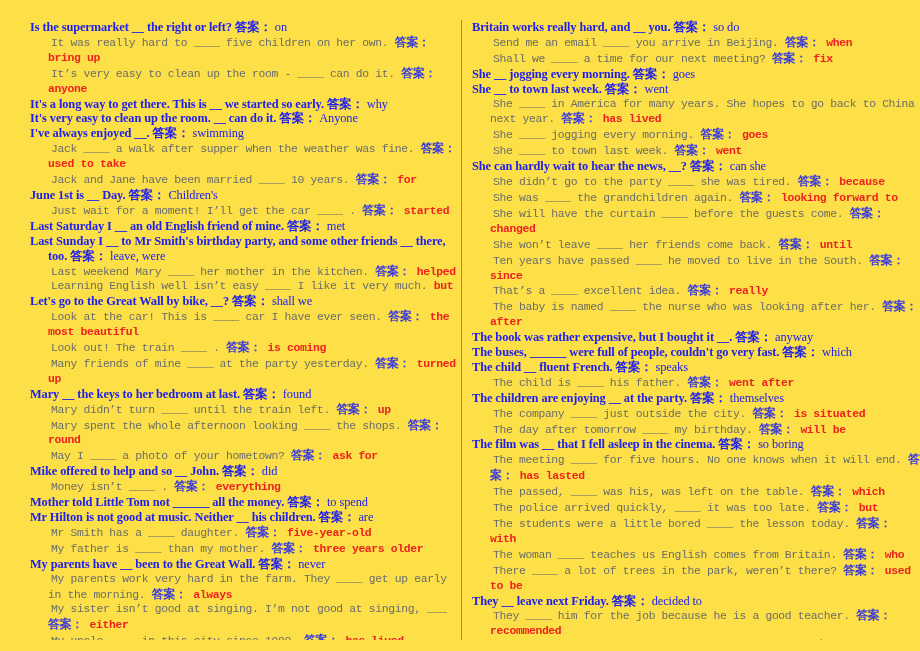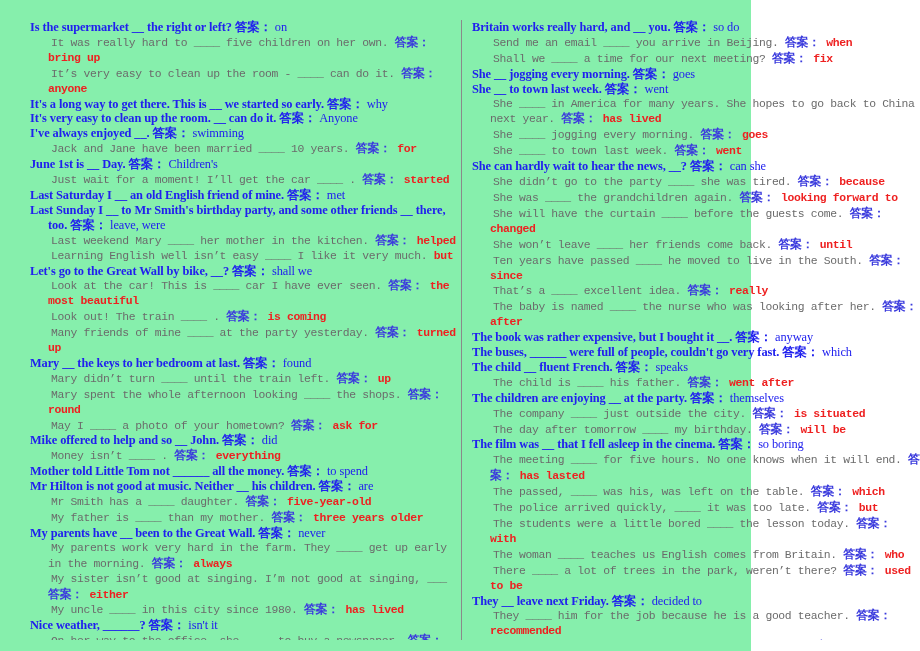--- a/index.html
+++ b/index.html
@@ -5,23 +5,23 @@
   html, body {
     margin: 0;
     padding: 0;
     background: #ffffff;
     width: 920px;
     height: 651px;
     overflow: hidden;
   }
   #page {
     position: relative;
-    width: 751px;
+    width: 920px;
     height: 651px;
-    background: #86efac;
+    background: #fde047;
   }
   #columns {
     position: absolute;
     left: 0;
     top: 20px;
     width: 920px;
     height: 625px;
     display: flex;
     align-items: flex-start;
   }
@@ -80,20 +80,21 @@
   <div class="divider"></div>
 
   <div id="columns">
     <div class="col col-left" id="col-left">
         <p class="q s"><span class="stem">Is the supermarket __ the right or left?</span> <span class="lbl">答案：</span> <span class="ans">on</span></p>
         <p class="q m"><span class="stem">It was really hard to ____ five children on her own.</span> <span class="lbl">答案：</span> <span class="ans">bring up</span></p>
         <p class="q m"><span class="stem">It’s very easy to clean up the room - ____ can do it.</span> <span class="lbl">答案：</span> <span class="ans">anyone</span></p>
         <p class="q s"><span class="stem">It's a long way to get there. This is __ we started so early.</span> <span class="lbl">答案：</span> <span class="ans">why</span></p>
         <p class="q s"><span class="stem">It's very easy to clean up the room. __ can do it.</span> <span class="lbl">答案：</span> <span class="ans">Anyone</span></p>
         <p class="q s"><span class="stem">I've always enjoyed __.</span> <span class="lbl">答案：</span> <span class="ans">swimming</span></p>
+        <p class="q m"><span class="stem">Jack ____ a walk after supper when the weather was fine.</span> <span class="lbl">答案：</span> <span class="ans">used to take</span></p>
         <p class="q m"><span class="stem">Jack and Jane have been married ____ 10 years.</span> <span class="lbl">答案：</span> <span class="ans">for</span></p>
         <p class="q s"><span class="stem">June 1st is __ Day.</span> <span class="lbl">答案：</span> <span class="ans">Children's</span></p>
         <p class="q m"><span class="stem">Just wait for a moment! I’ll get the car ____ .</span> <span class="lbl">答案：</span> <span class="ans">started</span></p>
         <p class="q s"><span class="stem">Last Saturday I __ an old English friend of mine.</span> <span class="lbl">答案：</span> <span class="ans">met</span></p>
         <p class="q s"><span class="stem">Last Sunday I __ to Mr Smith's birthday party, and some other friends __ there, too.</span> <span class="lbl">答案：</span> <span class="ans">leave, were</span></p>
         <p class="q m"><span class="stem">Last weekend Mary ____ her mother in the kitchen.</span> <span class="lbl">答案：</span> <span class="ans">helped</span></p>
         <p class="q m"><span class="stem">Learning English well isn’t easy ____ I like it very much.</span> <span class="ans">but</span></p>
         <p class="q s"><span class="stem">Let's go to the Great Wall by bike, __?</span> <span class="lbl">答案：</span> <span class="ans">shall we</span></p>
         <p class="q m"><span class="stem">Look at the car! This is ____ car I have ever seen.</span> <span class="lbl">答案：</span> <span class="ans">the most beautiful</span></p>
         <p class="q m"><span class="stem">Look out! The train ____ .</span> <span class="lbl">答案：</span> <span class="ans">is coming</span></p>

